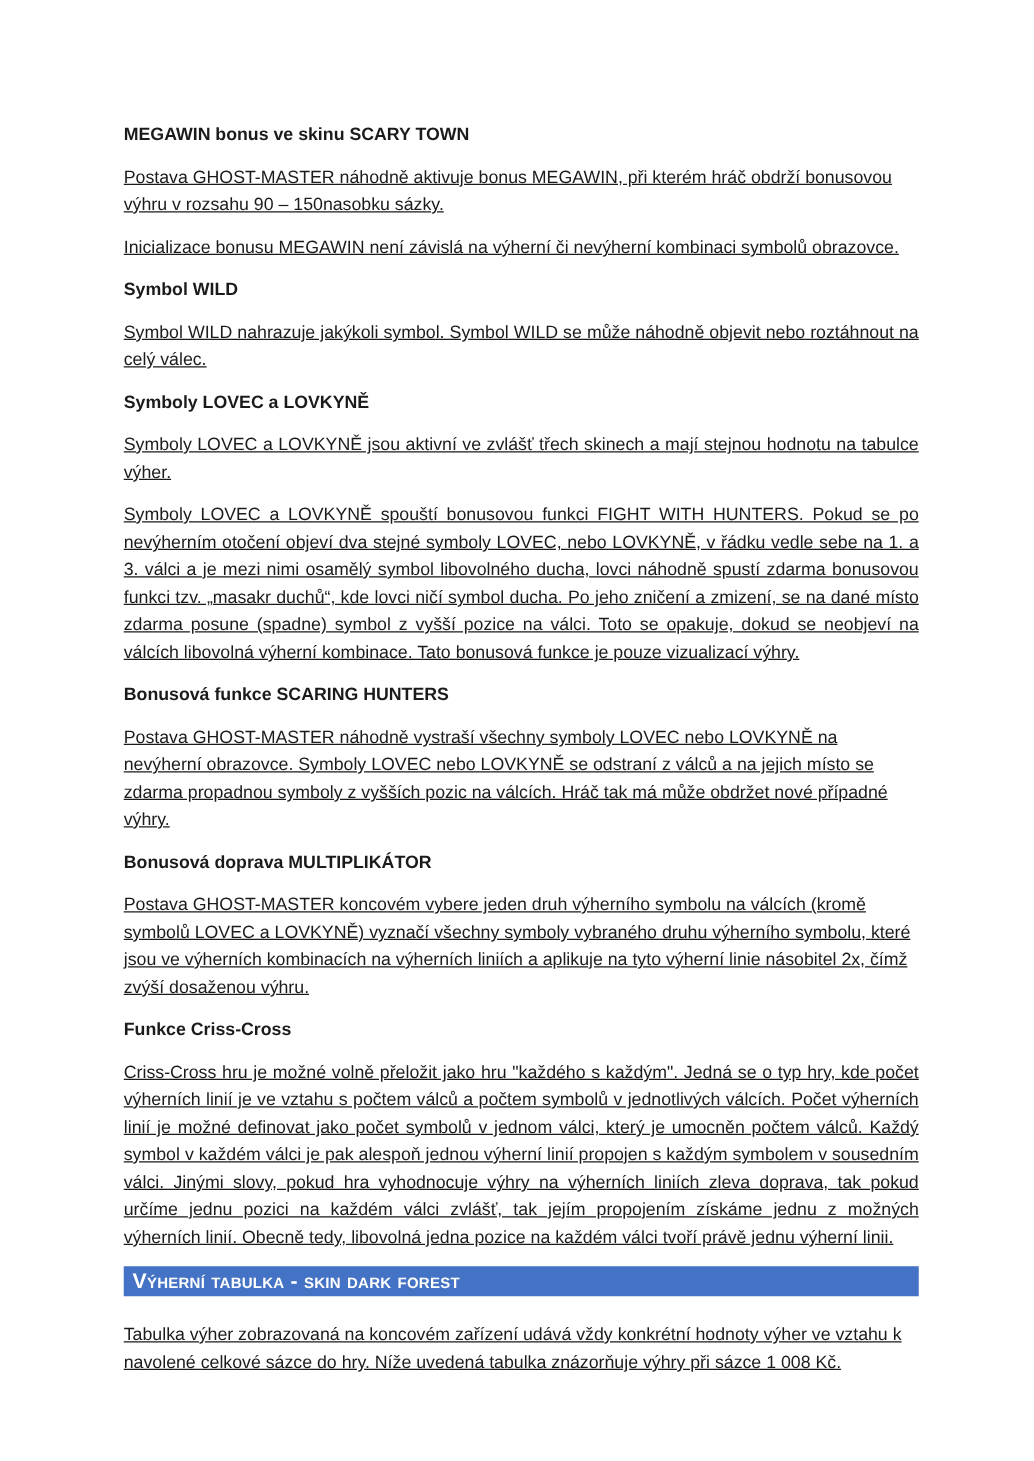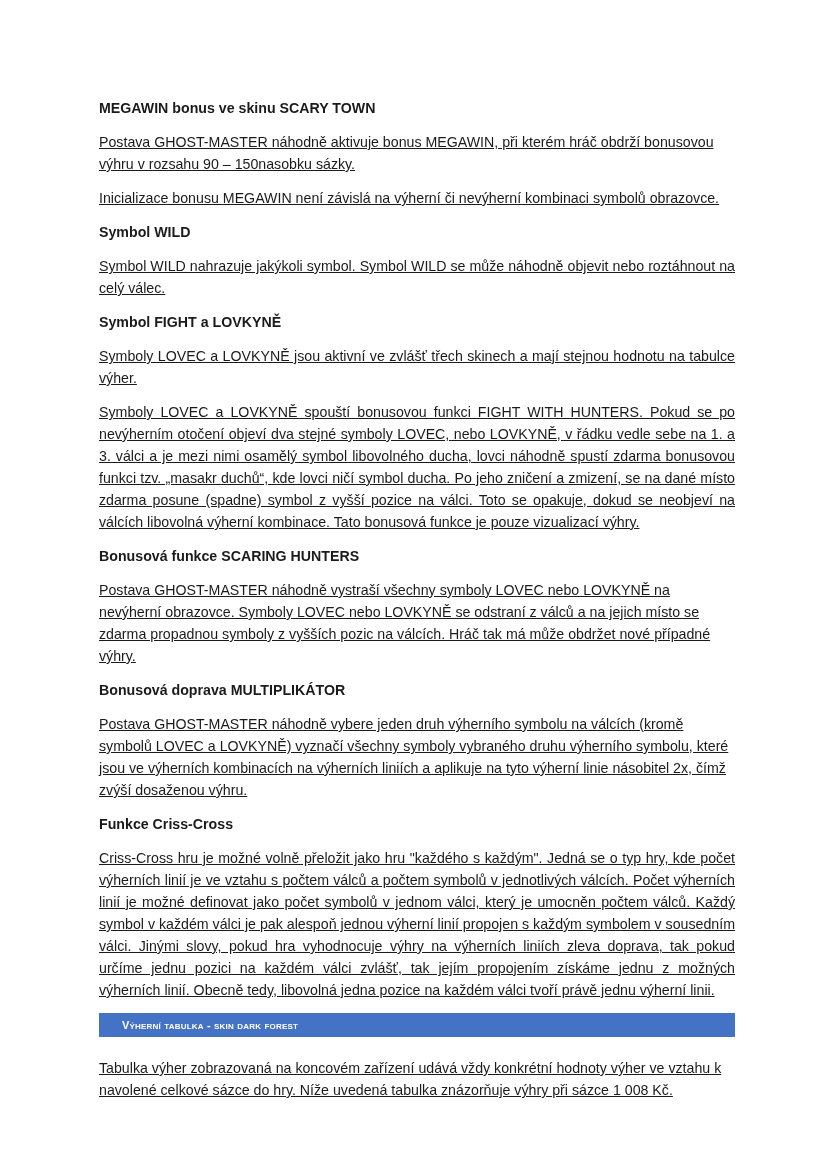--- a/index.html
+++ b/index.html
@@ -35,54 +35,54 @@
   }
   .para.justify {
     text-align: justify;
   }
   .section-banner {
     margin: 3px 0 20px 0;
     background: #4472C4;
     color: #ffffff;
     font-variant: small-caps;
     font-weight: bold;
-    font-size: 11px;
+    font-size: 17px;
     line-height: 20px;
-    padding: 2px 6px 2px 23px;
+    padding: 2px 6px 2px 7px;
     letter-spacing: 0.2px;
   }
 </style>
 </head>
 <body>
 
 <div class="page">
 
   <div class="heading">MEGAWIN bonus ve skinu SCARY TOWN</div>
 
   <p class="para">Postava GHOST-MASTER náhodně aktivuje bonus MEGAWIN, při kterém hráč obdrží bonusovou výhru v rozsahu 90 – 150nasobku sázky.</p>
 
   <p class="para">Inicializace bonusu MEGAWIN není závislá na výherní či nevýherní kombinaci symbolů obrazovce.</p>
 
   <div class="heading">Symbol WILD</div>
 
   <p class="para justify">Symbol WILD nahrazuje jakýkoli symbol. Symbol WILD se může náhodně objevit nebo roztáhnout na celý válec.</p>
 
-  <div class="heading">Symbol FIGHT a LOVKYNĚ</div>
+  <div class="heading">Symboly LOVEC a LOVKYNĚ</div>
 
   <p class="para justify">Symboly LOVEC a LOVKYNĚ jsou aktivní ve zvlášť třech skinech a mají stejnou hodnotu na tabulce výher.</p>
 
   <p class="para justify">Symboly LOVEC a LOVKYNĚ spouští bonusovou funkci FIGHT WITH HUNTERS. Pokud se po nevýherním otočení objeví dva stejné symboly LOVEC, nebo LOVKYNĚ, v řádku vedle sebe na 1. a 3. válci a je mezi nimi osamělý symbol libovolného ducha, lovci náhodně spustí zdarma bonusovou funkci tzv. „masakr duchů“, kde lovci ničí symbol ducha. Po jeho zničení a zmizení, se na dané místo zdarma posune (spadne) symbol z vyšší pozice na válci. Toto se opakuje, dokud se neobjeví na válcích libovolná výherní kombinace. Tato bonusová funkce je pouze vizualizací výhry.</p>
 
   <div class="heading">Bonusová funkce SCARING HUNTERS</div>
 
   <p class="para">Postava GHOST-MASTER náhodně vystraší všechny symboly LOVEC nebo LOVKYNĚ na nevýherní obrazovce. Symboly LOVEC nebo LOVKYNĚ se odstraní z válců a na jejich místo se zdarma propadnou symboly z vyšších pozic na válcích. Hráč tak má může obdržet nové případné výhry.</p>
 
   <div class="heading">Bonusová doprava MULTIPLIKÁTOR</div>
 
-  <p class="para">Postava GHOST-MASTER náhodně vybere jeden druh výherního symbolu na válcích (kromě symbolů LOVEC a LOVKYNĚ) vyznačí všechny symboly vybraného druhu výherního symbolu, které jsou ve výherních kombinacích na výherních liniích a aplikuje na tyto výherní linie násobitel 2x, čímž zvýší dosaženou výhru.</p>
+  <p class="para">Postava GHOST-MASTER koncovém vybere jeden druh výherního symbolu na válcích (kromě symbolů LOVEC a LOVKYNĚ) vyznačí všechny symboly vybraného druhu výherního symbolu, které jsou ve výherních kombinacích na výherních liniích a aplikuje na tyto výherní linie násobitel 2x, čímž zvýší dosaženou výhru.</p>
 
   <div class="heading">Funkce Criss-Cross</div>
 
   <p class="para justify">Criss-Cross hru je možné volně přeložit jako hru "každého s každým". Jedná se o typ hry, kde počet výherních linií je ve vztahu s počtem válců a počtem symbolů v jednotlivých válcích. Počet výherních linií je možné definovat jako počet symbolů v jednom válci, který je umocněn počtem válců. Každý symbol v každém válci je pak alespoň jednou výherní linií propojen s každým symbolem v sousedním válci. Jinými slovy, pokud hra vyhodnocuje výhry na výherních liniích zleva doprava, tak pokud určíme jednu pozici na každém válci zvlášť, tak jejím propojením získáme jednu z možných výherních linií. Obecně tedy, libovolná jedna pozice na každém válci tvoří právě jednu výherní linii.</p>
 
   <div class="section-banner">Výherní tabulka - skin dark forest</div>
 
   <p class="para">Tabulka výher zobrazovaná na koncovém zařízení udává vždy konkrétní hodnoty výher ve vztahu k navolené celkové sázce do hry. Níže uvedená tabulka znázorňuje výhry při sázce 1 008 Kč.</p>
 
 </div>

